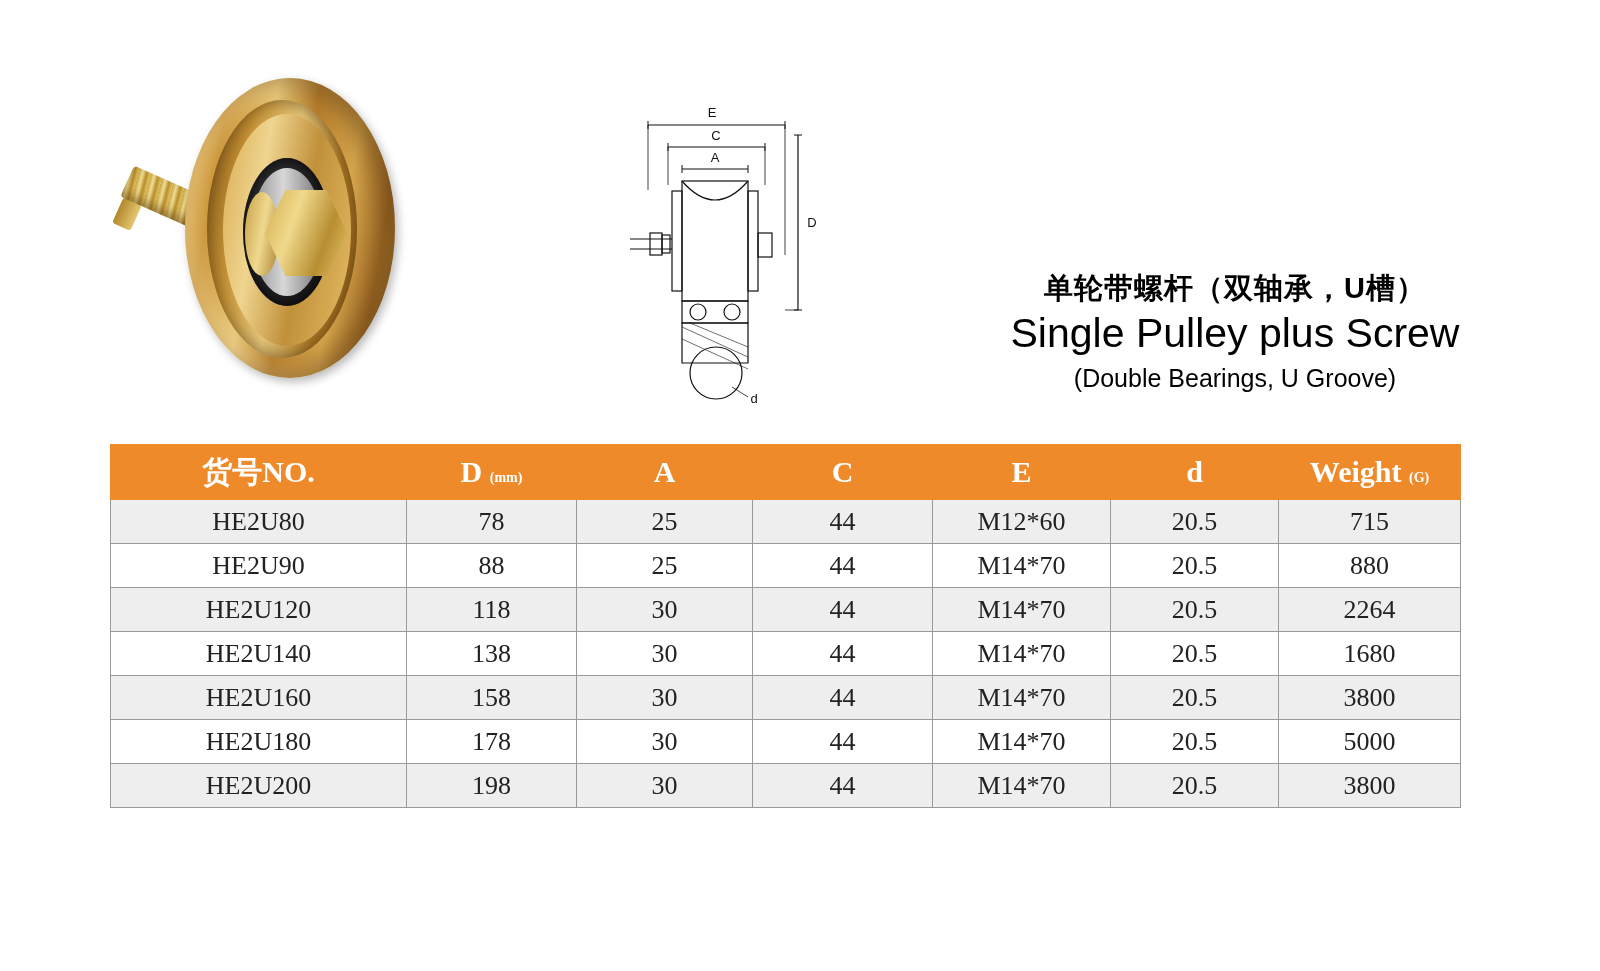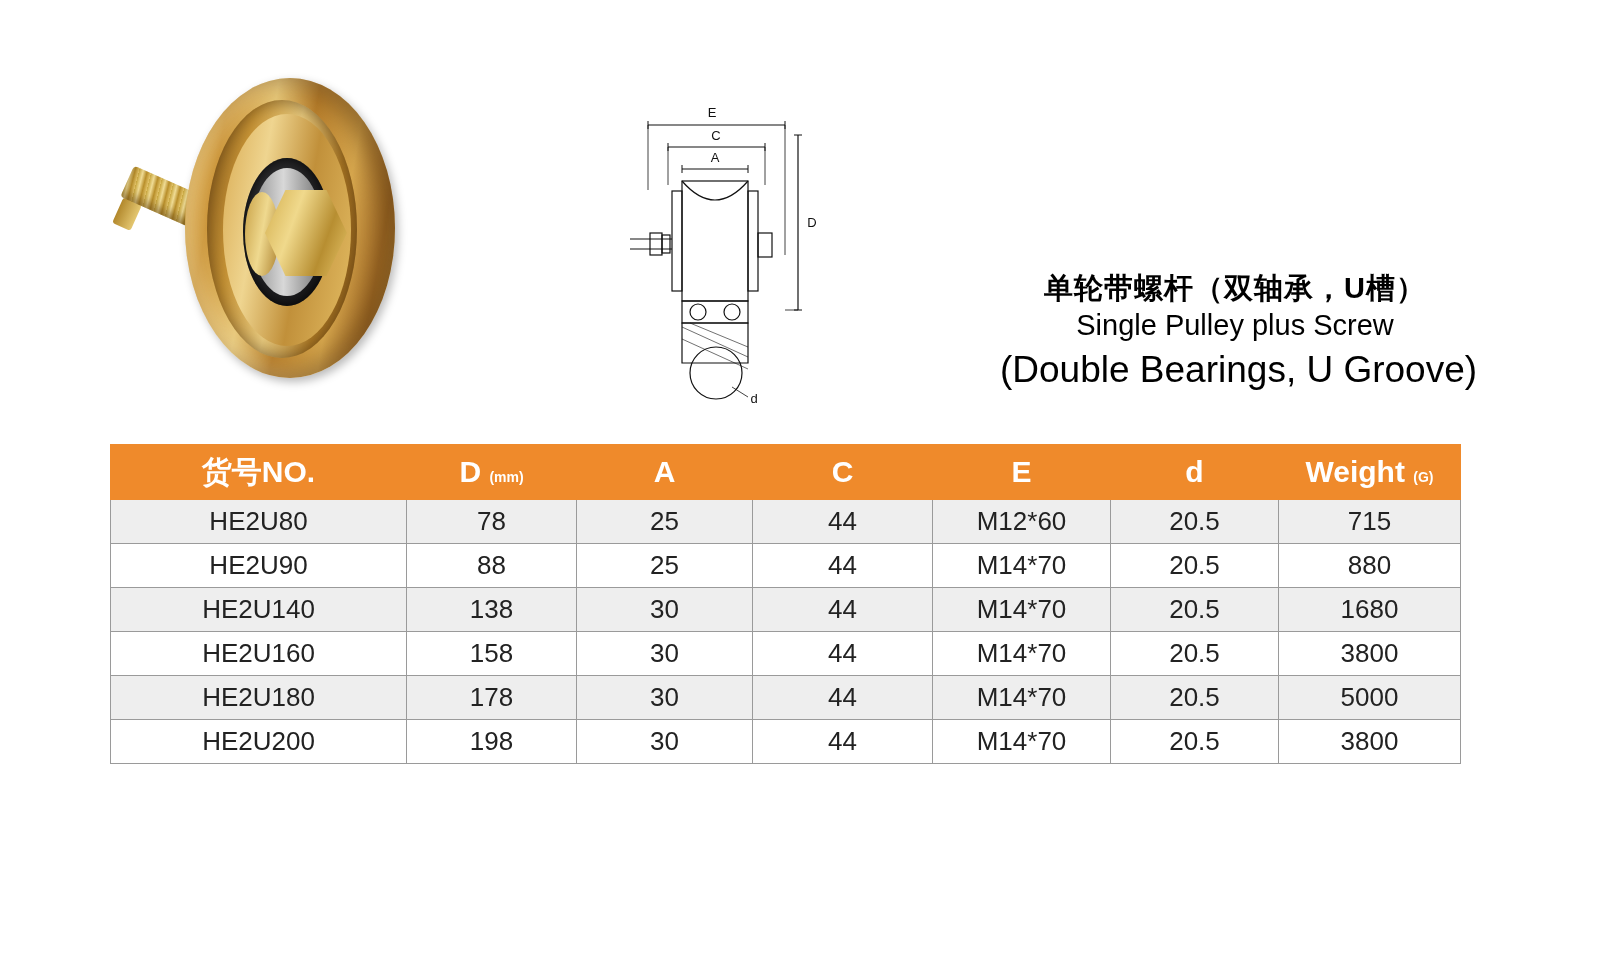--- a/index.html
+++ b/index.html
@@ -138,41 +138,42 @@
     color: #000000;
   }
   .title-cn {
     font-size: 29px;
     font-weight: bold;
     letter-spacing: 1px;
     line-height: 1.25;
     white-space: nowrap;
   }
   .title-en1 {
-    font-size: 29px;
+    font-size: 41px;
     line-height: 1.35;
     white-space: nowrap;
   }
   .title-en2 {
-    font-size: 37px;
+    font-size: 25px;
     line-height: 1.35;
     white-space: nowrap;
   }
 
   
   .table-wrap {
     position: absolute;
     left: 110px;
     top: 444px;
     width: 1350px;
   }
   table.spec {
     border-collapse: collapse;
     width: 1350px;
     table-layout: fixed;
+    font-family: Liberation Serif, serif;
   }
   table.spec th, table.spec td {
     border: 1px solid #9a9a9a;
     text-align: center;
     font-size: 26px;
     color: #222;
     height: 43px;
     padding: 0;
   }
   table.spec thead th {
@@ -313,20 +314,29 @@
       <tr>
         <td>HE2U90</td>
         <td>88</td>
         <td>25</td>
         <td>44</td>
         <td>M14*70</td>
         <td>20.5</td>
         <td>880</td>
       </tr>
       <tr>
+        <td>HE2U120</td>
+        <td>118</td>
+        <td>30</td>
+        <td>44</td>
+        <td>M14*70</td>
+        <td>20.5</td>
+        <td>2264</td>
+      </tr>
+      <tr>
         <td>HE2U140</td>
         <td>138</td>
         <td>30</td>
         <td>44</td>
         <td>M14*70</td>
         <td>20.5</td>
         <td>1680</td>
       </tr>
       <tr>
         <td>HE2U160</td>

